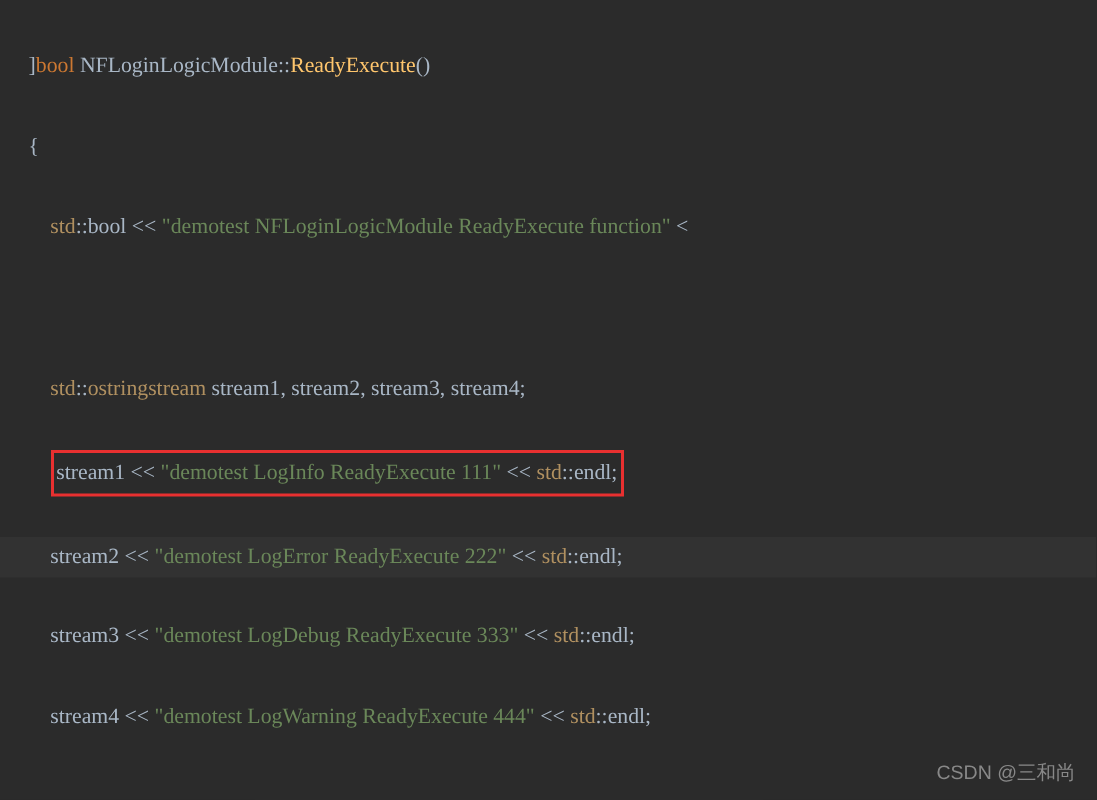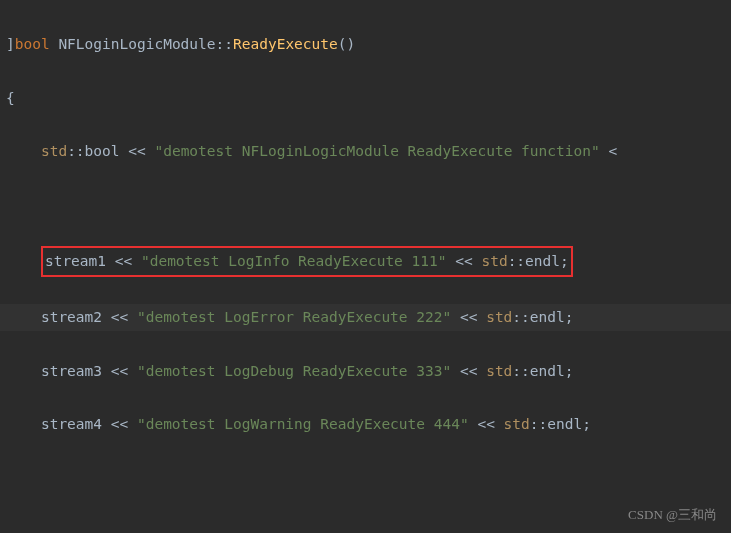--- a/index.html
+++ b/index.html
@@ -17,22 +17,23 @@
       overflow: hidden;
       position: relative;
       line-height: 1.85;
     }
     .code-container {
       padding: 4px 0 0 0;
       white-space: pre;
     }
     .line {
       display: block;
-      padding-left: 6px;
+      padding-left: 19px;
       min-height: 27px;
+      font-family: Liberation Serif, serif;
     }
     .keyword { color: #cc7832; }
     .type { color: #b09060; }
     .class-name { color: #a9b7c6; }
     .scope { color: #a9b7c6; }
     .string { color: #6a8759; }
     .func-call { color: #a9b7c6; }
     .std-ns { color: #b09060; text-align: center; }
     .red-box {
       border: 2px solid #e83030;
@@ -41,34 +42,35 @@
     }
     .line-highlight {
       background: #323232;
     }
     .watermark {
       position: absolute;
       bottom: 6px;
       right: 14px;
       color: #888;
       font-size: 13px;
-      font-family: Liberation Serif, serif;
+      font-family: Liberation Sans, sans-serif;
     }
     .bracket-start {
       color: #a9b7c6;
     }
   </style>
 </head>
 <body>
 
 <div class="code-container">
 <span class="line"><span class="bracket-start">]</span><span class="keyword">bool </span><span class="class-name">NFLoginLogicModule</span><span class="scope">::</span><span class="func-call" style="color:#ffc66d">ReadyExecute</span><span>()</span></span>
 <span class="line"><span>{</span></span>
 <span class="line"><span>    </span><span class="std-ns">std</span><span>::</span><span>bool</span><span> &lt;&lt; </span><span class="string">"demotest NFLoginLogicModule ReadyExecute function"</span><span> &lt;</span></span>
 <span class="line"> </span>
+<span class="line"><span>    </span><span class="std-ns">std</span><span>::</span><span class="type">ostringstream</span><span> stream1, stream2, stream3, stream4;</span></span>
 <span class="line"><span>    </span><span class="red-box"><span>stream1</span><span> &lt;&lt; </span><span class="string">"demotest LogInfo ReadyExecute 111"</span><span> &lt;&lt; </span><span class="std-ns">std</span><span>::</span><span>endl</span><span>;</span></span></span>
 <span class="line line-highlight"><span>    </span><span>stream2</span><span> &lt;&lt; </span><span class="string">"demotest LogError ReadyExecute 222"</span><span> &lt;&lt; </span><span class="std-ns">std</span><span>::</span><span>endl</span><span>;</span></span>
 <span class="line"><span>    </span><span>stream3</span><span> &lt;&lt; </span><span class="string">"demotest LogDebug ReadyExecute 333"</span><span> &lt;&lt; </span><span class="std-ns">std</span><span>::</span><span>endl</span><span>;</span></span>
 <span class="line"><span>    </span><span>stream4</span><span> &lt;&lt; </span><span class="string">"demotest LogWarning ReadyExecute 444"</span><span> &lt;&lt; </span><span class="std-ns">std</span><span>::</span><span>endl</span><span>;</span></span>
 <span class="line"> </span>
 
 
 
 
 

